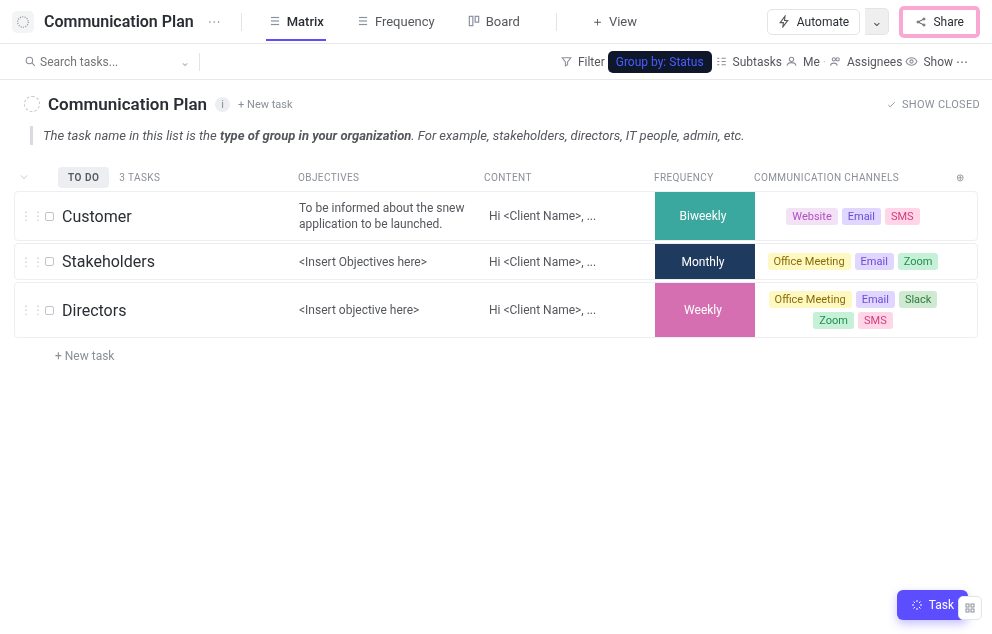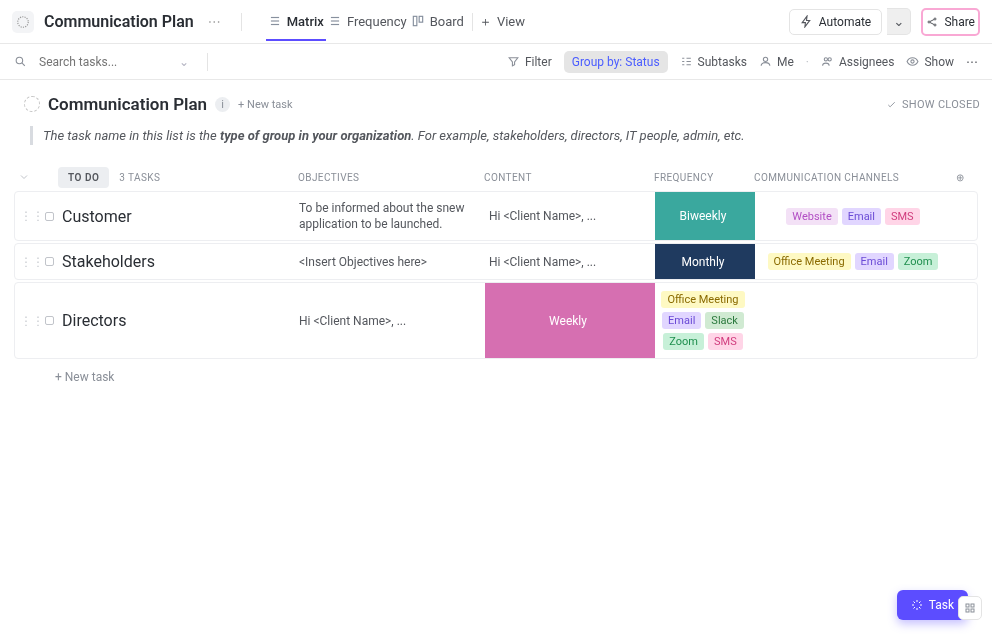--- a/index.html
+++ b/index.html
@@ -2,37 +2,37 @@
 <html><head>
 <meta charset="utf-8">
 <style>
 *{box-sizing:border-box;margin:0;padding:0;font-family:-apple-system,BlinkMacSystemFont,"Segoe UI",Roboto,sans-serif}
 body{background:#fff;color:#333;font-size:13px;width:992px;height:634px;overflow:hidden;position:relative}
 .topbar{height:44px;border-bottom:1px solid #e8e8e8;display:flex;align-items:center;padding:0 12px;gap:10px}
 .app-icon{width:22px;height:22px;background:#f3f4f6;border-radius:5px;display:flex;align-items:center;justify-content:center}
 .app-icon svg{width:14px;height:14px;stroke:#999;fill:none;stroke-width:2}
 .app-title{font-size:16px;font-weight:600;color:#2a2e34}
 .more-icon-btn{padding:2px 4px;color:#999;cursor:pointer}
-.view-tabs{display:flex;align-items:center;gap:0;margin-left:8px}
+.view-tabs{display:flex;align-items:center;gap:28px;margin-left:8px}
 .view-tab{display:flex;align-items:center;gap:5px;font-size:13px;color:#54575d;padding:10px 2px;cursor:pointer;border-bottom:2px solid transparent;margin-bottom:-1px}
 .view-tab.active{border-bottom-color:#5c4dff;color:#2a2e34;font-weight:500}
 .view-tab-icon{width:14px;height:14px;stroke:#87909e;fill:none;stroke-width:2}
 .view-add{display:flex;align-items:center;gap:5px;font-size:13px;color:#54575d;cursor:pointer}
 .top-divider{width:1px;height:18px;background:#e4e4e4;margin:0 6px}
 .top-spacer{flex:1}
 .automate-btn{display:flex;align-items:center;gap:6px;border:1px solid #e4e4e4;background:#fff;padding:5px 10px;border-radius:5px;font-size:12px;color:#2a2e34;cursor:pointer}
 .caret-btn{border:1px solid #e4e4e4;border-left:none;border-radius:0 5px 5px 0;padding:5px 6px;margin-left:-5px;cursor:pointer;color:#54575d}
-.share-btn{display:flex;align-items:center;gap:6px;border:2px solid #f9a8d4;background:#fff;padding:5px 3px;border-radius:5px;font-size:12px;color:#2a2e34;cursor:pointer}
-.toolbar{height:36px;border-bottom:1px solid #e8e8e8;display:flex;align-items:center;padding:0 14px;gap:12px;font-size:12px;color:#54575d}
+.share-btn{display:flex;align-items:center;gap:6px;border:4px solid #f9a8d4;background:#fff;padding:5px 12px;border-radius:5px;font-size:12px;color:#2a2e34;cursor:pointer}
+.toolbar{height:36px;border-bottom:1px solid #e8e8e8;display:flex;align-items:center;padding:0 24px;gap:3px;font-size:12px;color:#54575d}
 .search-wrap{display:flex;align-items:center;gap:6px;width:150px}
 .search-input{border:none;outline:none;font-size:12px;color:#54575d;width:100%}
 .search-caret{color:#b5b5c3}
 .tb-spacer{flex:1}
 .tb-item{display:flex;align-items:flex-start;gap:5px;cursor:pointer}
-.group-chip{background:#e5e5e5;color:#4b5dff;padding:4px 8px;border-radius:5px;font-size:12px}
+.group-chip{background:#0f172a;color:#4b5dff;padding:4px 8px;border-radius:5px;font-size:12px}
 .tb-more{cursor:pointer;color:#54575d}
 .list-header{display:flex;align-items:center;gap:8px;padding:14px 12px 6px 24px}
 .circle-icon{width:16px;height:16px;border:1.5px dashed #c4c4c4;border-radius:50%}
 .list-title{font-size:17px;font-weight:600;color:#2a2e34}
 .info-badge{width:15px;height:15px;border-radius:50%;background:#eceef1;color:#8a8f98;font-size:11px;display:flex;align-items:center;justify-content:center}
 .new-task-top{font-size:11px;color:#8a8f98;cursor:pointer}
 .lh-spacer{flex:1}
 .show-closed{font-size:11px;color:#8a8f98;display:flex;align-items:center;gap:5px;cursor:pointer;letter-spacing:.3px}
 .desc-bar{border-left:3px solid #d8dbe0;margin:6px 12px 18px 30px;padding:2px 10px;font-size:13px;color:#54575d;font-style:italic}
 .desc-bar b{font-weight:700}
@@ -261,20 +261,23 @@
         </div>
         <div class="cell"></div>
       </div>
       <div class="row">
         <div class="cell">
           <span class="drag">⋮⋮</span>
           <span class="status-dot"></span>
           <span class="task-name">Directors</span>
         </div>
         <div class="cell">
+          <span class="obj-text">&lt;Insert objective here&gt;</span>
+        </div>
+        <div class="cell">
           <span class="obj-text">Hi &lt;Client Name&gt;, ...</span>
         </div>
         <div class="cell freq-cell freq-weekly">Weekly</div>
         <div class="cell">
           <div class="tags">
             <span class="tag tag-office">Office Meeting</span>
             <span class="tag tag-email">Email</span>
             <span class="tag tag-slack">Slack</span>
             <span class="tag tag-zoom">Zoom</span>
             <span class="tag tag-sms">SMS</span>

